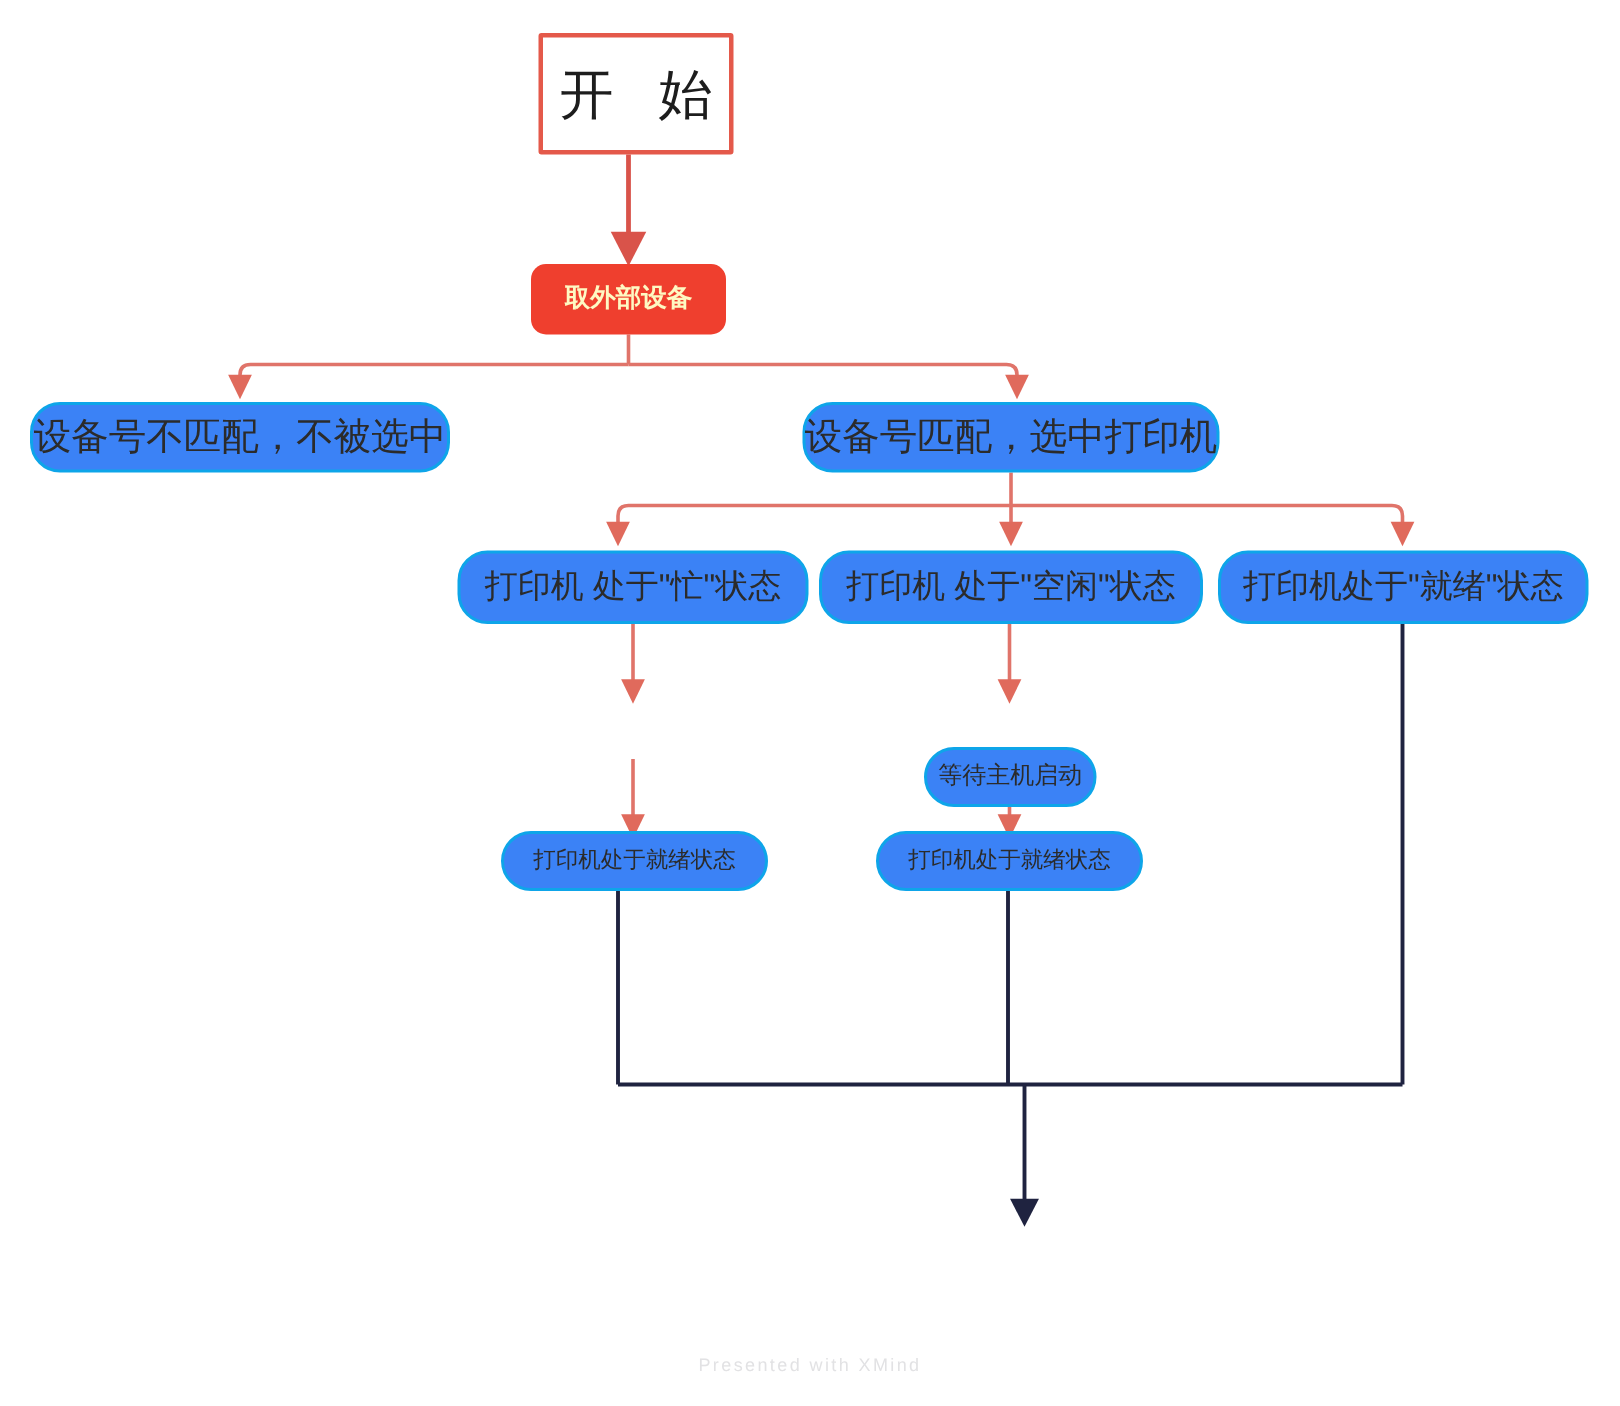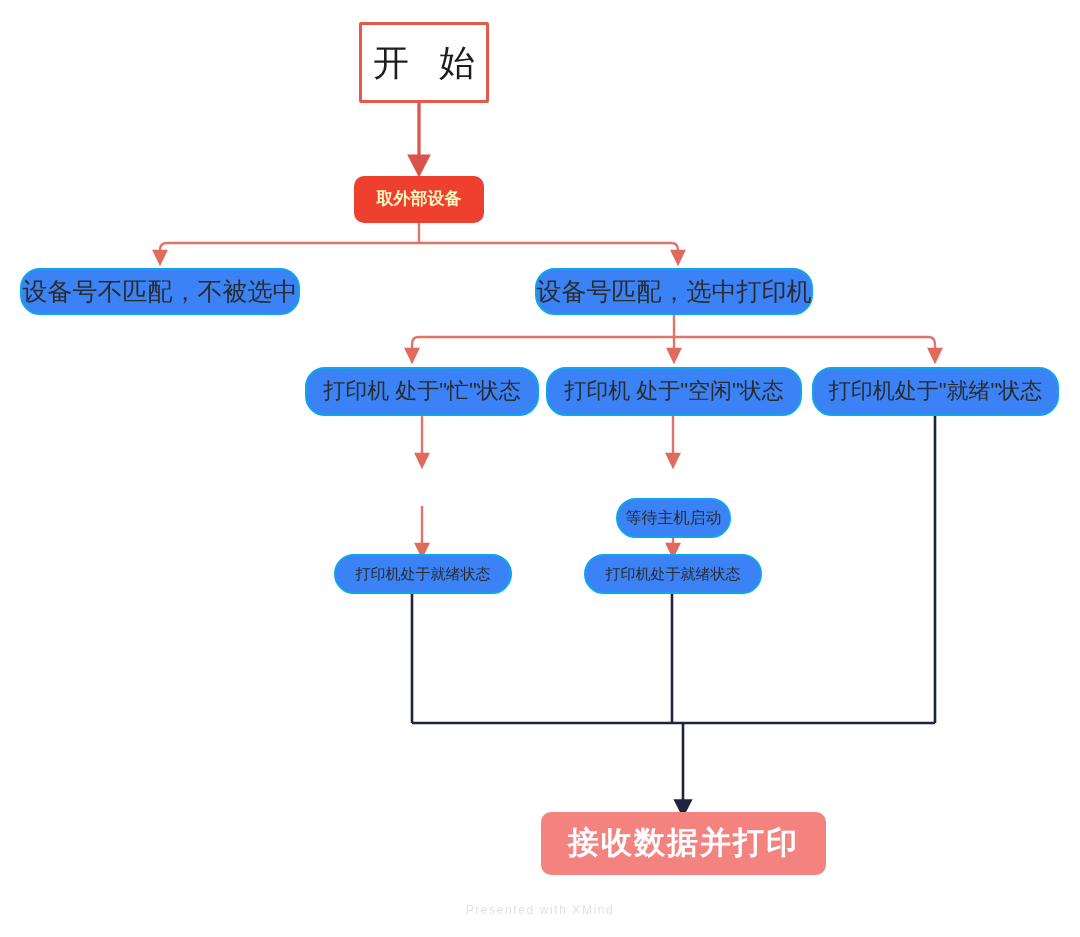--- a/index.html
+++ b/index.html
@@ -183,19 +183,16 @@
   </div>
 
   <div class="node n-pink tiny" style="left:334px; top:554px; width:178px; height:40px;">
     <span>打印机处于就绪状态</span>
   </div>
 
   <div class="node n-pink tiny" style="left:584px; top:554px; width:178px; height:40px;">
     <span>打印机处于就绪状态</span>
   </div>
 
-  <div class="node n-salmon" style="left:541px; top:812px; width:285px; height:63px;">
-    <span>接收数据并打印</span>
-  </div>
 
   <div class="watermark">Presented with XMind</div>
 
 </div>
 
 </body></html>

